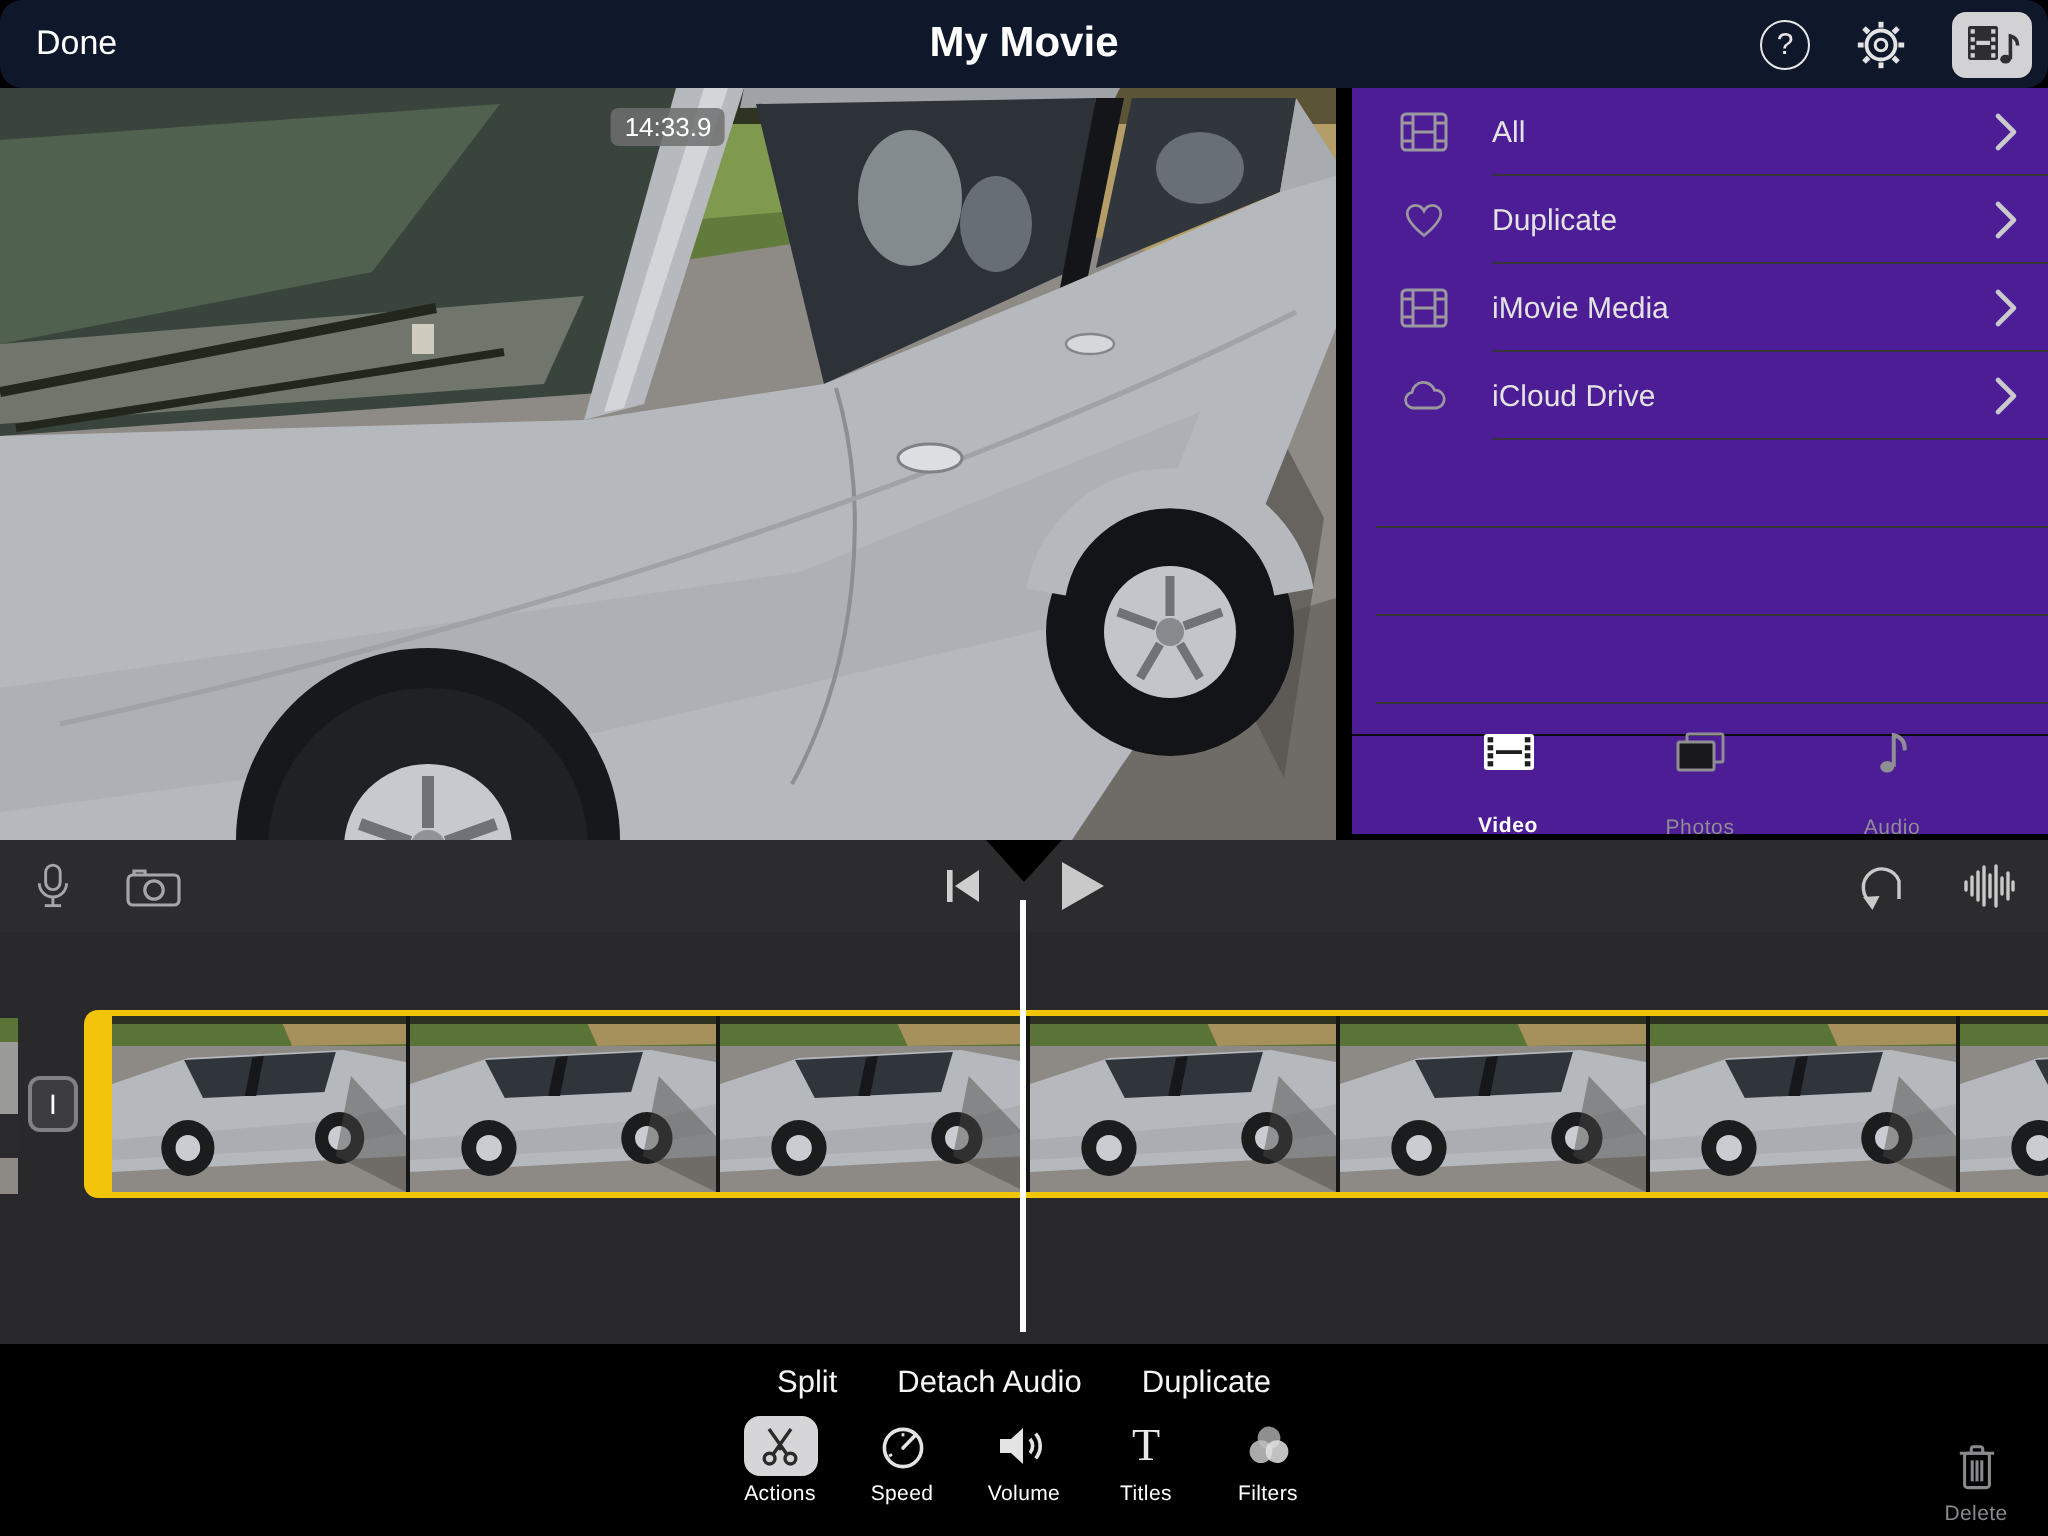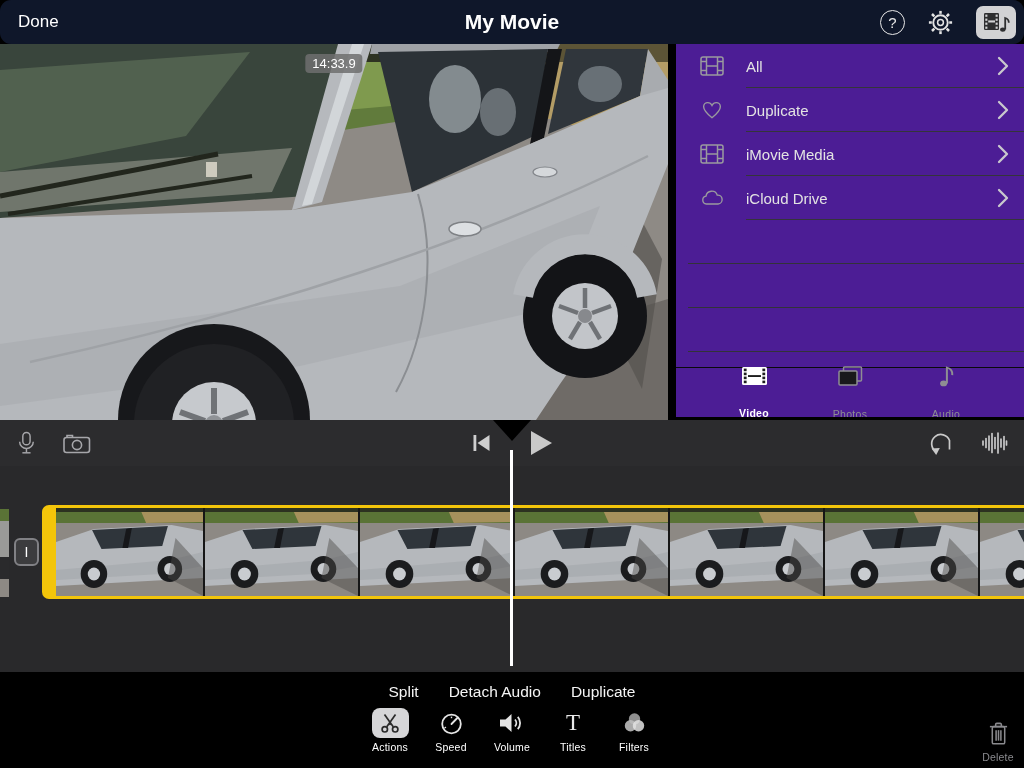--- a/index.html
+++ b/index.html
@@ -83,21 +83,21 @@
   .clip-menu { display:flex; justify-content:center; gap:30px; padding-top:11px; }
   .clip-menu button { background:none; border:none; color:#f5f5f5; font-size:15.5px; font-weight:500;
                       font-family:inherit; cursor:pointer; }
   .tools-row { margin-top:7px; display:flex; justify-content:center; gap:15px; }
   .tool { width:46px; display:flex; flex-direction:column; align-items:center; gap:3px;
           background:none; border:none; cursor:pointer; font-family:inherit; }
   .tool-iconbox { height:30px; display:flex; align-items:center; justify-content:center; }
   .tool.active .tool-iconbox { width:37px; background:#d6d6d8; border-radius:8px; }
   .tool-label { color:#fff; font-size:10.5px; letter-spacing:.2px; }
   .titles-glyph { font-family:"Liberation Serif", serif; font-size:23px; color:#e9e9e9; line-height:26px; }
-  .delete-tool { position:absolute; right:2px; top:46px; width:48px; }
+  .delete-tool { position:absolute; right:12px; top:46px; width:48px; }
   .delete-tool .tool-label { color:#8a8a8e; }
 </style>
 </head>
 <body>
 
 <svg width="0" height="0" style="position:absolute">
   <defs>
     <symbol id="car-scene" viewBox="0 0 668 376" preserveAspectRatio="none">
       <rect x="0" y="0" width="668" height="376" fill="#8e8a85"></rect>
       <rect x="0" y="0" width="668" height="18" fill="#2e3322"></rect>

